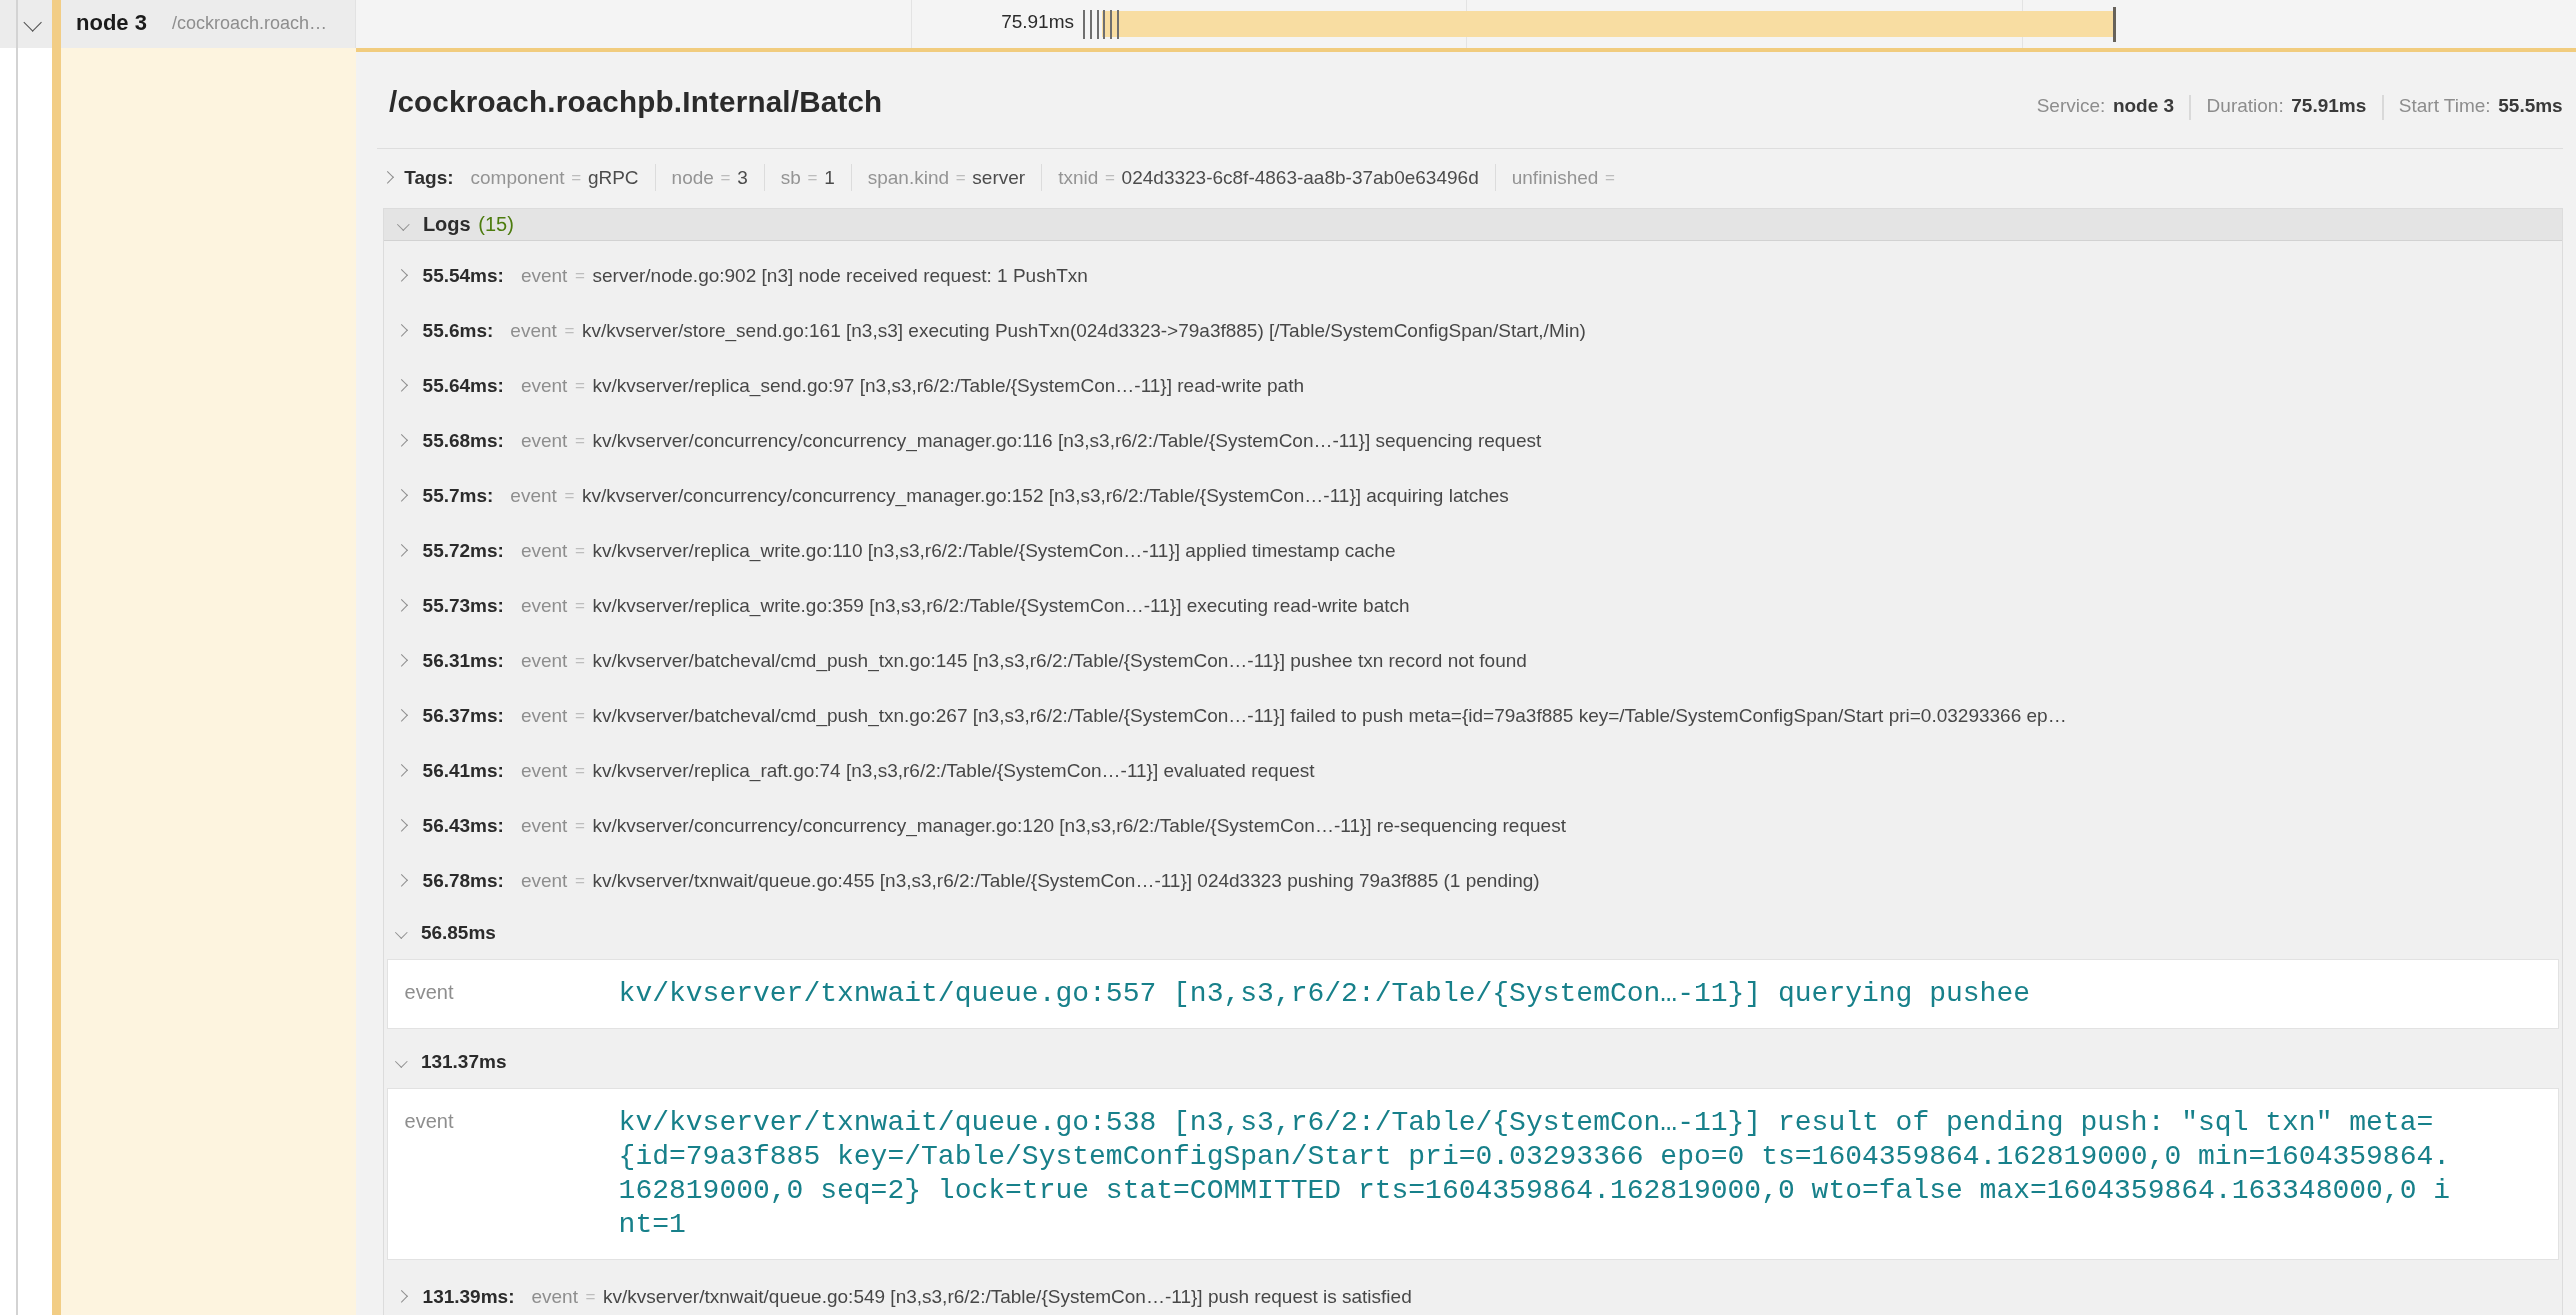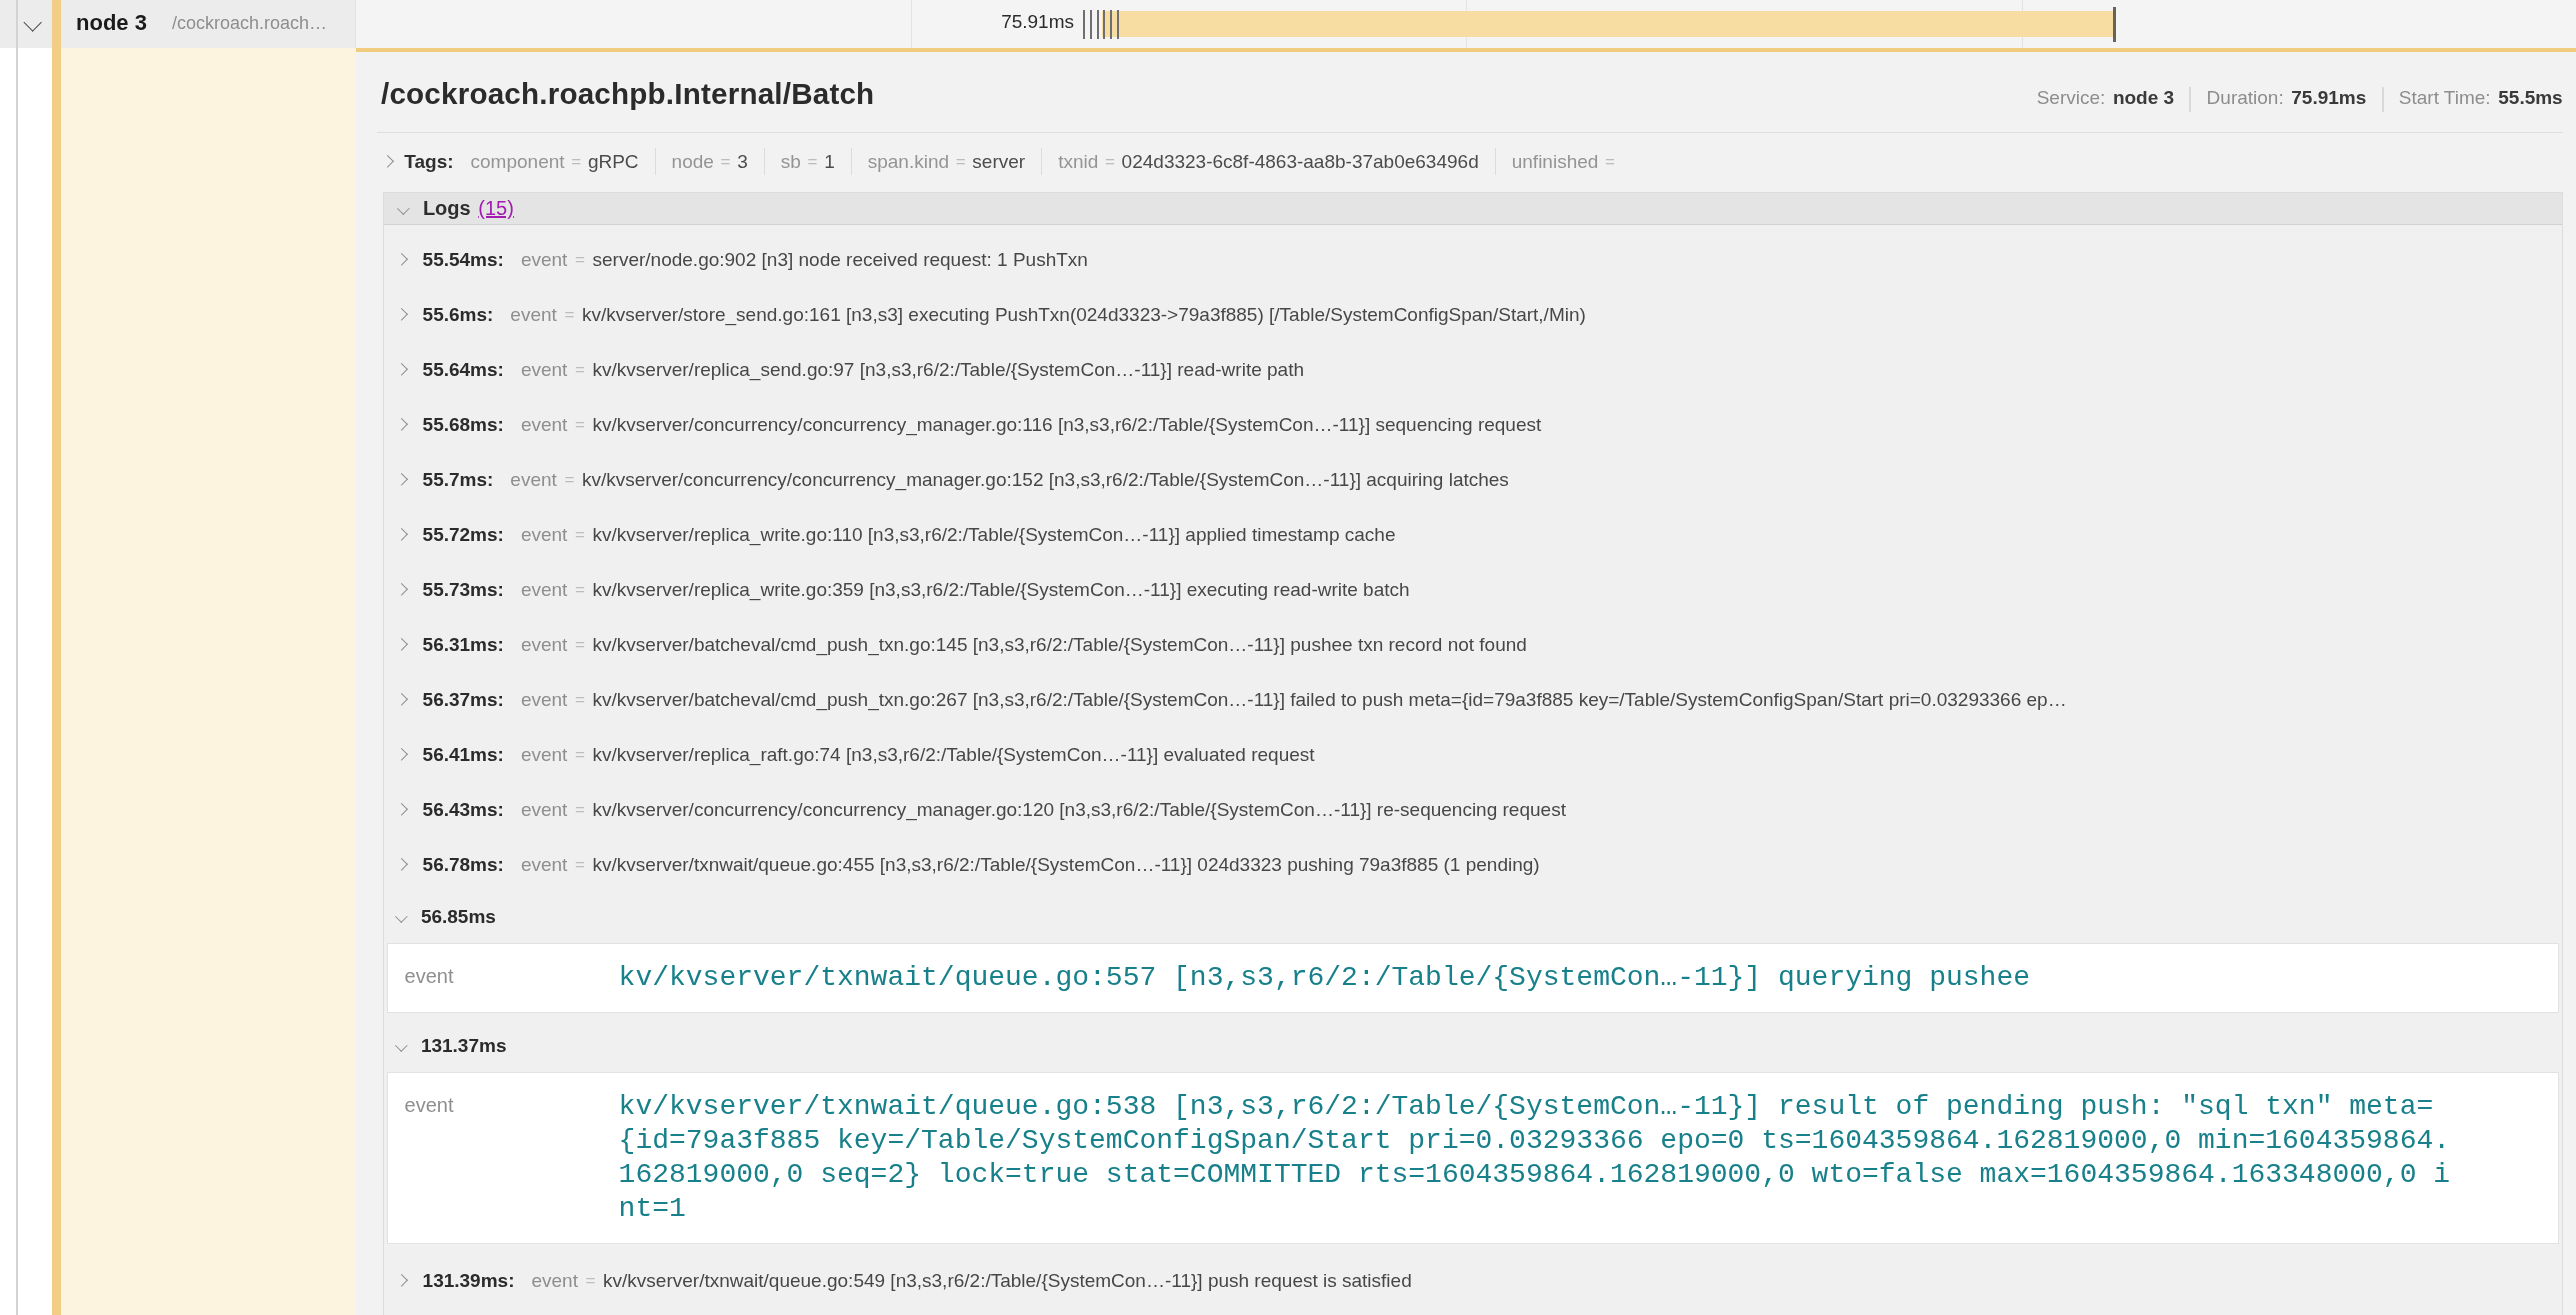--- a/index.html
+++ b/index.html
@@ -30,41 +30,41 @@
 
   
   .body-row { display:flex; height:1268px; }
   .rail { width:356px; position:relative; background:#ffffff; flex:none; }
   .rail-accent { position:absolute; left:52px; top:0; width:8.6px; height:100%; background:#f2cd85; }
   .rail-cream  { position:absolute; left:61px; top:0; right:0; height:100%; background:#fdf4df; }
 
   .panel { flex:1; background:#f2f2f2; border-top:4.8px solid #f1cc7e; padding:0 13.3px 0 21px; overflow:hidden; }
 
   .panel-head { display:flex; justify-content:space-between; align-items:baseline; padding-top:21px; }
-  .panel-head h1 { margin:4px; font-size:29.6px; font-weight:700; color:#2b2b2b; letter-spacing:0.2px; }
+  .panel-head h1 { margin:12px; font-size:29.6px; font-weight:700; color:#2b2b2b; letter-spacing:0.2px; }
   .metrics { display:flex; align-items:flex-start; font-size:19px; color:#8d8d8d; white-space:nowrap; }
   .metrics .mval { font-weight:700; color:#3a3a3a; margin-left:7.6px; }
   .msep { width:1.9px; height:25px; background:#d9d9d9; margin:0 15.3px; align-self:center; }
 
   .divider { height:1px; background:#dedede; margin-top:17px; }
 
   
   .tags-row { display:flex; align-items:center; padding:15.3px 0 13.3px 5.7px; font-size:19px; white-space:nowrap; overflow:hidden; }
   .tags-label { font-weight:700; color:#2f2f2f; margin:0 17px 0 13px; }
   .tag-item { display:inline-flex; align-items:center; }
   .tkey { color:#949494; }
   .teq  { color:#bcbcbc; margin:0 6.7px; font-size:17px; }
   .tval { color:#4c4c4c; }
   .tsep { width:1px; height:27px; background:#dcdcdc; margin:0 16px; display:inline-block; }
 
   
   .logs-block { margin:3.8px 0 0 5.7px; background:#f0f0f0; border:1px solid #dcdcdc; }
   .logs-head { height:32px; background:#e4e4e4; border-bottom:1px solid #d2d2d2; display:flex; align-items:center; padding-left:15.3px; font-size:20px; }
   .logs-title { font-weight:700; color:#2d2d2d; margin:0 7.6px 0 15.3px; }
-  .logs-count { color:#a21caf;text-decoration:underline; }
+  .logs-count { color:#4d7c0f; }
 
   #logs-list { padding-top:7.6px; }
   .log-row { height:55px; display:flex; align-items:center; padding-left:13.3px; font-size:19px; white-space:nowrap; overflow:hidden; }
   .log-row .chev { margin-right:17px; }
   .ts { font-weight:700; color:#2b2b2b; margin-right:17px; }
   .fname { color:#8e8e8e; margin-right:7.6px; }
   .eq { color:#bdbdbd; margin-right:7.6px; font-size:17px; }
   .fval { color:#474747; }
 
   .log-exp-head { height:48px; display:flex; align-items:center; padding-left:13.3px; font-size:19px; }

